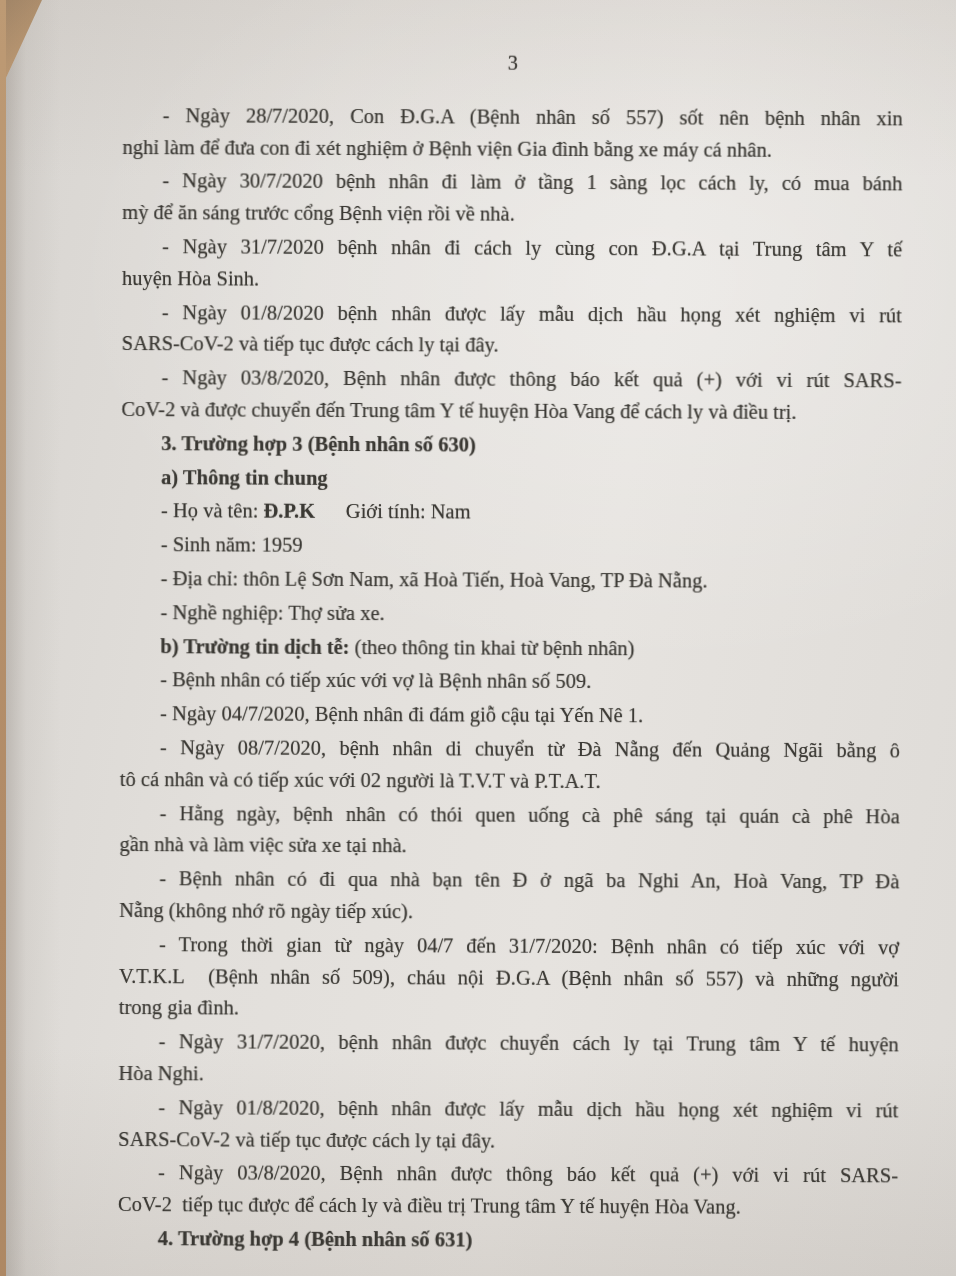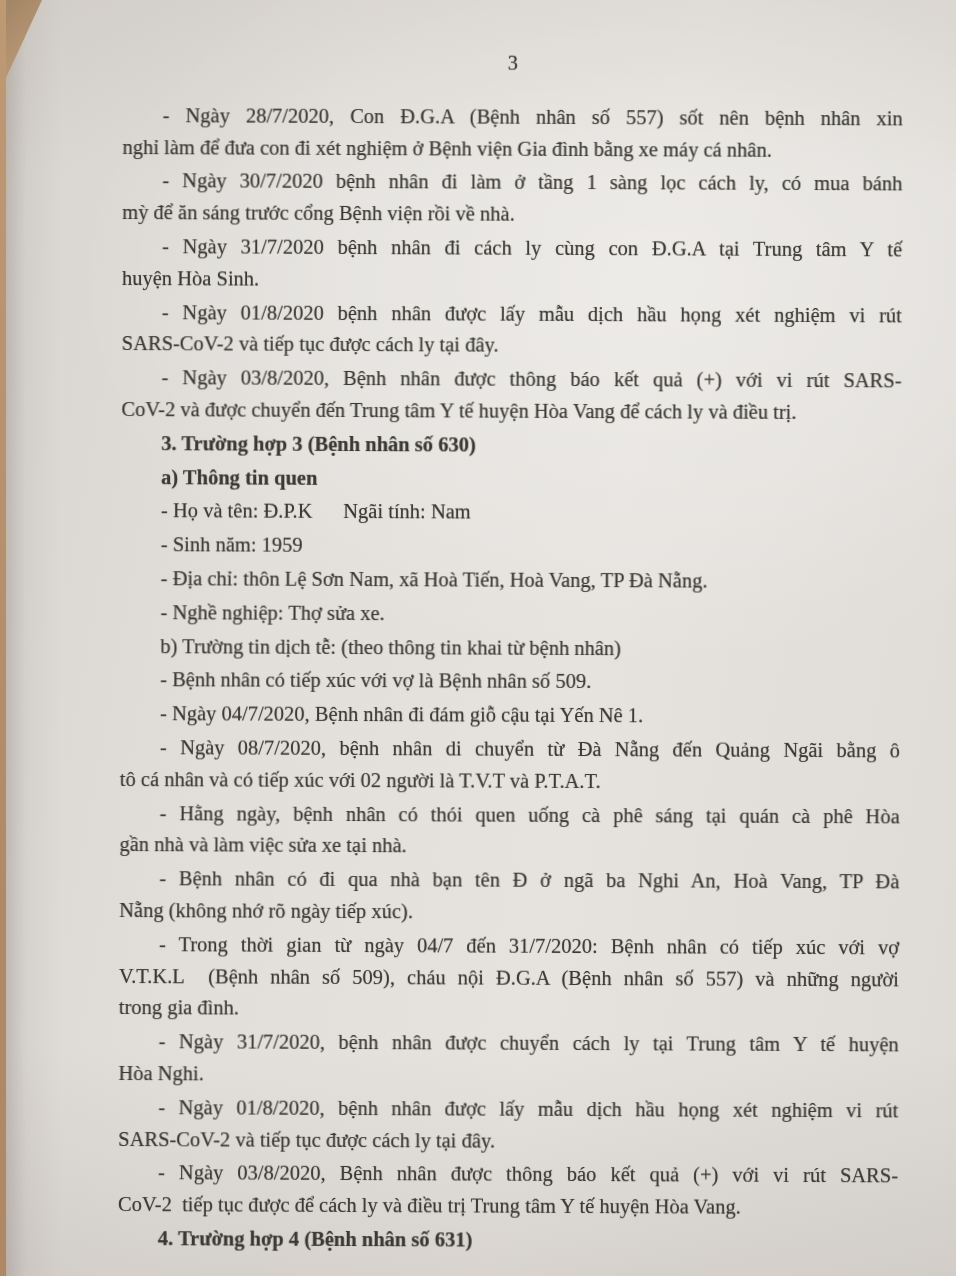--- a/index.html
+++ b/index.html
@@ -50,21 +50,21 @@
     line-height: 31.8px;
     text-shadow: 0 0 0.7px rgba(62, 60, 55, 0.55);
     filter: blur(0.22px);
   }
   .pageno {
     text-align: center;
     margin-bottom: 22px;
   }
   .para { margin-bottom: 2px; }
   .para.bold { font-weight: bold; }
-  .seg-bold { font-weight: normal; }
+  .seg-bold { font-weight: bold; }
   .line {
     text-align: justify;
     text-align-last: justify;
     white-space: pre-wrap;
   }
   .line.first { text-indent: 40px; }
   .line.last { text-align-last: left; }
 </style>
 </head>
 <body>
@@ -93,24 +93,24 @@
         <div class="line last"><span>SARS-CoV-2 và tiếp tục được cách ly tại đây.</span></div>
       </div>
       <div class="para">
         <div class="line first"><span>- Ngày 03/8/2020, Bệnh nhân được thông báo kết quả (+) với vi rút SARS-</span></div>
         <div class="line last"><span>CoV-2 và được chuyển đến Trung tâm Y tế huyện Hòa Vang để cách ly và điều trị.</span></div>
       </div>
       <div class="para bold">
         <div class="line first last"><span>3. Trường hợp 3 (Bệnh nhân số 630)</span></div>
       </div>
       <div class="para bold">
-        <div class="line first last"><span>a) Thông tin quen</span></div>
+        <div class="line first last"><span>a) Thông tin chung</span></div>
       </div>
       <div class="para">
-        <div class="line first last"><span>- Họ và tên: </span><span class="seg-bold">Đ.P.K</span><span>      Ngãi tính: Nam</span></div>
+        <div class="line first last"><span>- Họ và tên: </span><span class="seg-bold">Đ.P.K</span><span>      Giới tính: Nam</span></div>
       </div>
       <div class="para">
         <div class="line first last"><span>- Sinh năm: 1959</span></div>
       </div>
       <div class="para">
         <div class="line first last"><span>- Địa chỉ: thôn Lệ Sơn Nam, xã Hoà Tiến, Hoà Vang, TP Đà Nẵng.</span></div>
       </div>
       <div class="para">
         <div class="line first last"><span>- Nghề nghiệp: Thợ sửa xe.</span></div>
       </div>

